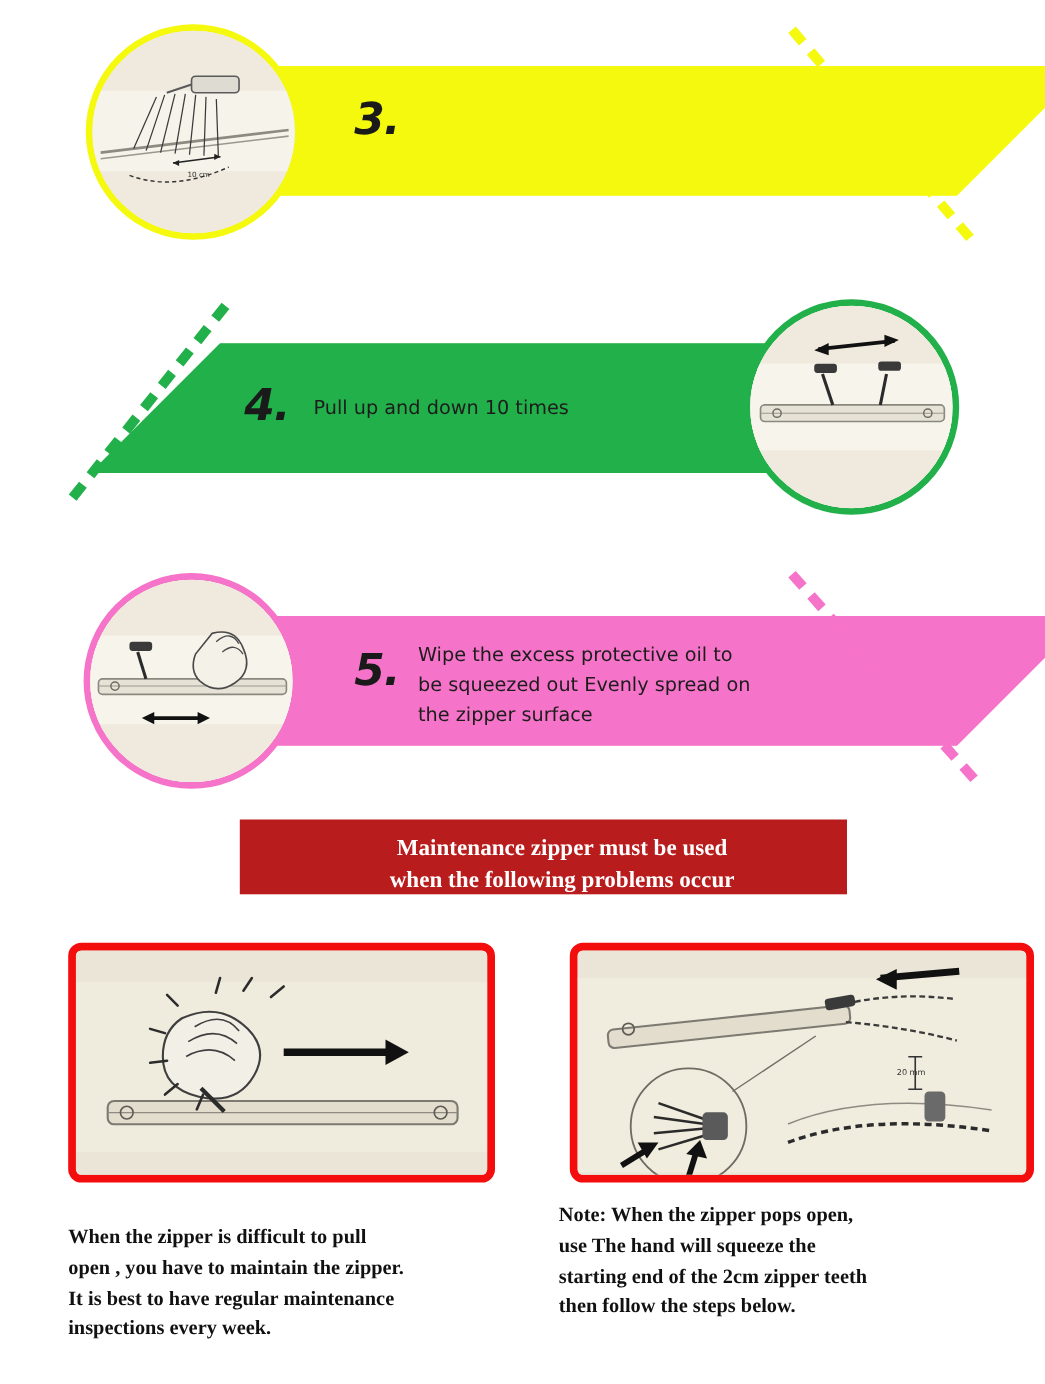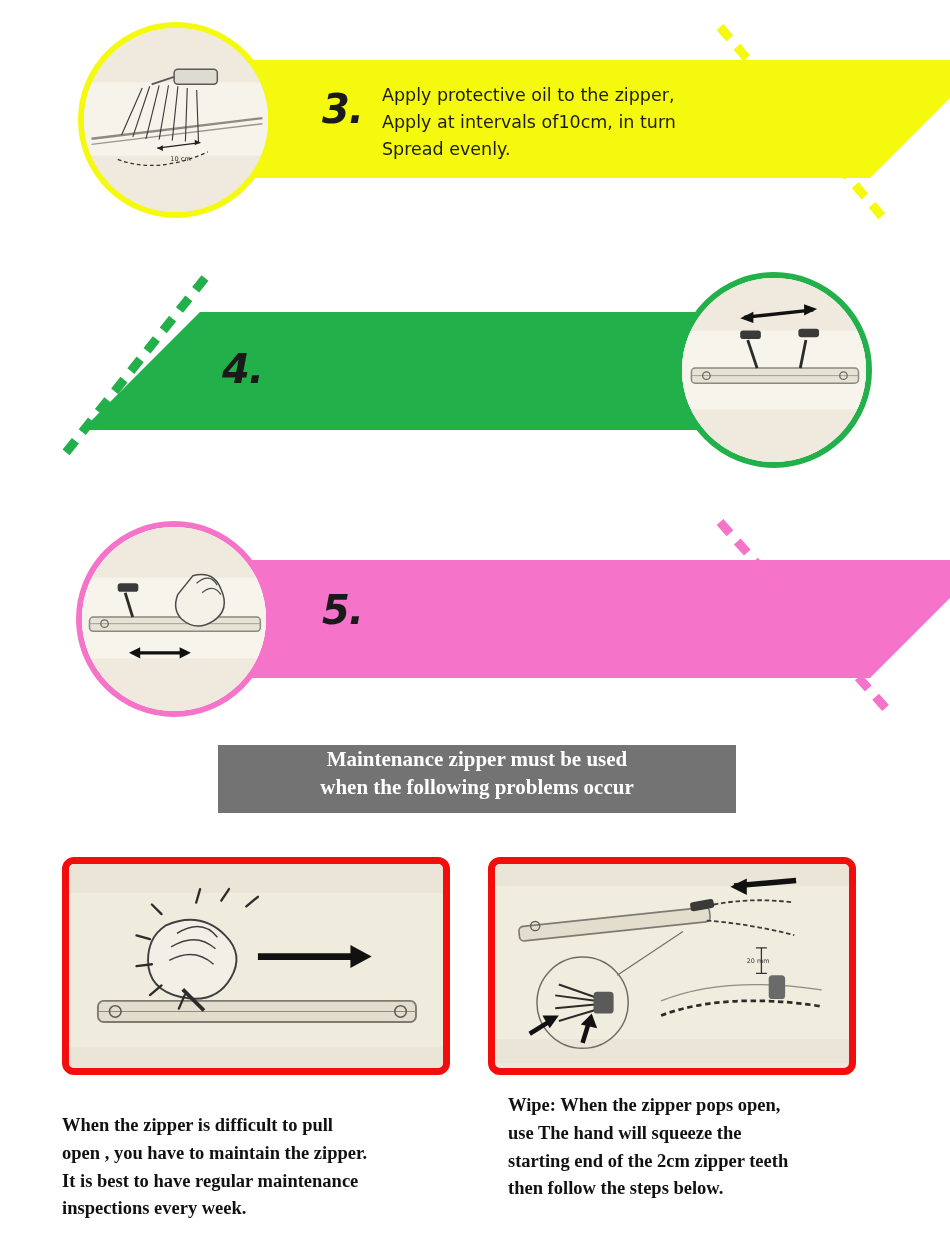--- a/index.html
+++ b/index.html
@@ -56,25 +56,26 @@
     font-family: "DejaVu Sans", sans-serif;
     font-size: 17.5px;
     color: #1c1c1c;
     line-height: 1.55;
     white-space: pre-line;
   }
 
   
   .banner {
     position: absolute;
-    background: #737373;
+    background: #b91c1c;
     display: flex;
-    align-items: flex-start;
+    align-items: flex-end;
     justify-content: center;
     text-align: center;
+    padding-left: 34px;
   }
   .banner-text {
     font-family: "Liberation Serif", serif;
     font-weight: bold;
     font-size: 21px;
     color: #ffffff;
     line-height: 1.35;
     white-space: pre-line;
   }
 
@@ -145,23 +146,20 @@
           <path d="M36 140 Q 78 156 132 132" stroke="#333" stroke-width="1.4" fill="none" stroke-dasharray="4 3"></path>
           <line x1="78" y1="128" x2="124" y2="122" stroke="#222" stroke-width="1.4"></line>
           <polygon points="78,128 84,125 84,131" fill="#222"></polygon>
           <polygon points="124,122 118,119 118,125" fill="#222"></polygon>
           <text x="92" y="142" font-size="7" fill="#333" font-family="DejaVu Sans, sans-serif">10 cm</text>
         </svg>
       </div>
     </div>
 
     <div class="step-num" style="left:322px; top:86px;">3.</div>
-    <div class="step-text" style="left:382px; top:82px; width:470px;">Apply protective oil to the zipper,
-Apply at intervals of10cm, in turn
-Spread evenly.</div>
   </div>
 
   <div class="step" style="left:0; top:250px; width:950px; height:240px;">
 
     <svg width="190" height="210" style="position:absolute; left:50px; top:20px;">
       <line x1="155" y1="8" x2="10" y2="190" stroke="#22b04a" stroke-width="9" stroke-dasharray="15 11"></line>
     </svg>
 
     <div style="position:absolute; left:82px; top:62px; width:660px; height:118px;">
       <svg width="120" height="118" style="position:absolute; left:0; top:0;">
@@ -187,20 +185,21 @@
           <rect x="124" y="54" width="22" height="9" rx="3" fill="#3a3a3a"></rect>
 
           <line x1="66" y1="42" x2="140" y2="34" stroke="#111" stroke-width="3.5"></line>
           <polygon points="62,43 76,36 76,48" fill="#111"></polygon>
           <polygon points="144,33 130,28 130,40" fill="#111"></polygon>
         </svg>
       </div>
     </div>
 
     <div class="step-num" style="left:222px; top:96px;">4.</div>
+    <div class="step-text" style="left:285px; top:108px; width:420px;">Pull up and down 10 times</div>
   </div>
 
   <div class="step" style="left:0; top:505px; width:950px; height:230px;">
 
     <div style="position:absolute; left:180px; top:55px; width:690px; height:118px;">
         <div style="position:absolute; left:0; top:0; width:690px; height:118px; background:#f573c8;"></div>
         <svg width="120" height="118" style="position:absolute; left:690px; top:0;">
           <polygon points="0,0 0,118 118,0" fill="#f573c8"></polygon>
         </svg>
     </div>
@@ -227,20 +226,23 @@
           <path d="M128 70 q 12 -10 20 2" fill="none" stroke="#4a4a4a" stroke-width="1.3"></path>
 
           <line x1="54" y1="134" x2="112" y2="134" stroke="#111" stroke-width="3.5"></line>
           <polygon points="50,134 62,128 62,140" fill="#111"></polygon>
           <polygon points="116,134 104,128 104,140" fill="#111"></polygon>
         </svg>
       </div>
     </div>
 
     <div class="step-num" style="left:322px; top:82px;">5.</div>
+    <div class="step-text" style="left:380px; top:78px; width:470px;">Wipe the excess protective oil to
+be squeezed out Evenly spread on
+the zipper surface</div>
   </div>
 
   <div class="banner" style="left:218px; top:745px; width:518px; height:68px;">
     <div class="banner-text">Maintenance zipper must be used
 when the following problems occur</div>
   </div>
 
   <div class="photo-card" style="left:62px; top:857px; width:388px; height:218px;">
     <svg class="sketch" viewBox="0 0 388 218" preserveAspectRatio="none">
       <rect x="0" y="0" width="388" height="218" fill="#eae5d6"></rect>
@@ -272,21 +274,21 @@
       <line x1="196" y1="96" x2="300" y2="96" stroke="#111" stroke-width="7"></line>
       <polygon points="314,96 292,84 292,108" fill="#111"></polygon>
     </svg>
   </div>
 
   <div class="caption" style="left:62px; top:1092px; width:410px;margin-top:20px;">When the zipper is difficult to pull
 open , you have to maintain the zipper.
 It is best to have regular maintenance
 inspections every week.</div>
 
-  <div class="photo-card" style="left:488px; top:857px; width:368px; height:218px;">
+  <div class="photo-card" style="left:518px; top:857px; width:422px; height:218px;">
     <svg class="sketch" viewBox="0 0 388 218" preserveAspectRatio="none">
       <rect x="0" y="0" width="388" height="218" fill="#eae5d6"></rect>
       <rect x="0" y="24" width="388" height="168" fill="#f0ecde"></rect>
 
       <rect x="26" y="58" width="210" height="16" rx="5" fill="#e2ddcd" stroke="#7d7a72" stroke-width="1.8" transform="rotate(-6 130 66)"></rect>
       <circle cx="44" cy="68" r="5" fill="none" stroke="#5f5c55" stroke-width="1.5"></circle>
 
       <path d="M232 46 q 46 -10 94 -4" stroke="#3a3a3a" stroke-width="2" fill="none" stroke-dasharray="5 3"></path>
       <path d="M232 62 q 50 4 96 16" stroke="#3a3a3a" stroke-width="2" fill="none" stroke-dasharray="5 3"></path>
 
@@ -314,18 +316,18 @@
       <path d="M182 150 q 70 -28 176 -12" stroke="#8e8b82" stroke-width="1.4" fill="none"></path>
       <path d="M182 166 q 70 -26 176 -10" stroke="#2b2b2b" stroke-width="3" fill="none" stroke-dasharray="6 4"></path>
       <rect x="300" y="122" width="18" height="26" rx="4" fill="#6a6a6a"></rect>
       <line x1="292" y1="92" x2="292" y2="120" stroke="#333" stroke-width="1.4"></line>
       <line x1="286" y1="92" x2="298" y2="92" stroke="#333" stroke-width="1.4"></line>
       <line x1="286" y1="120" x2="298" y2="120" stroke="#333" stroke-width="1.4"></line>
       <text x="276" y="108" font-size="7" fill="#333" font-family="DejaVu Sans, sans-serif">20 mm</text>
     </svg>
   </div>
 
-  <div class="caption" style="left:508px; top:1092px; width:420px;">Wipe: When the zipper pops open,
+  <div class="caption" style="left:508px; top:1092px; width:420px;">Note: When the zipper pops open,
 use The hand will squeeze the
 starting end of the 2cm zipper teeth
 then follow the steps below.</div>
 
 </div>
 
 </body></html>

